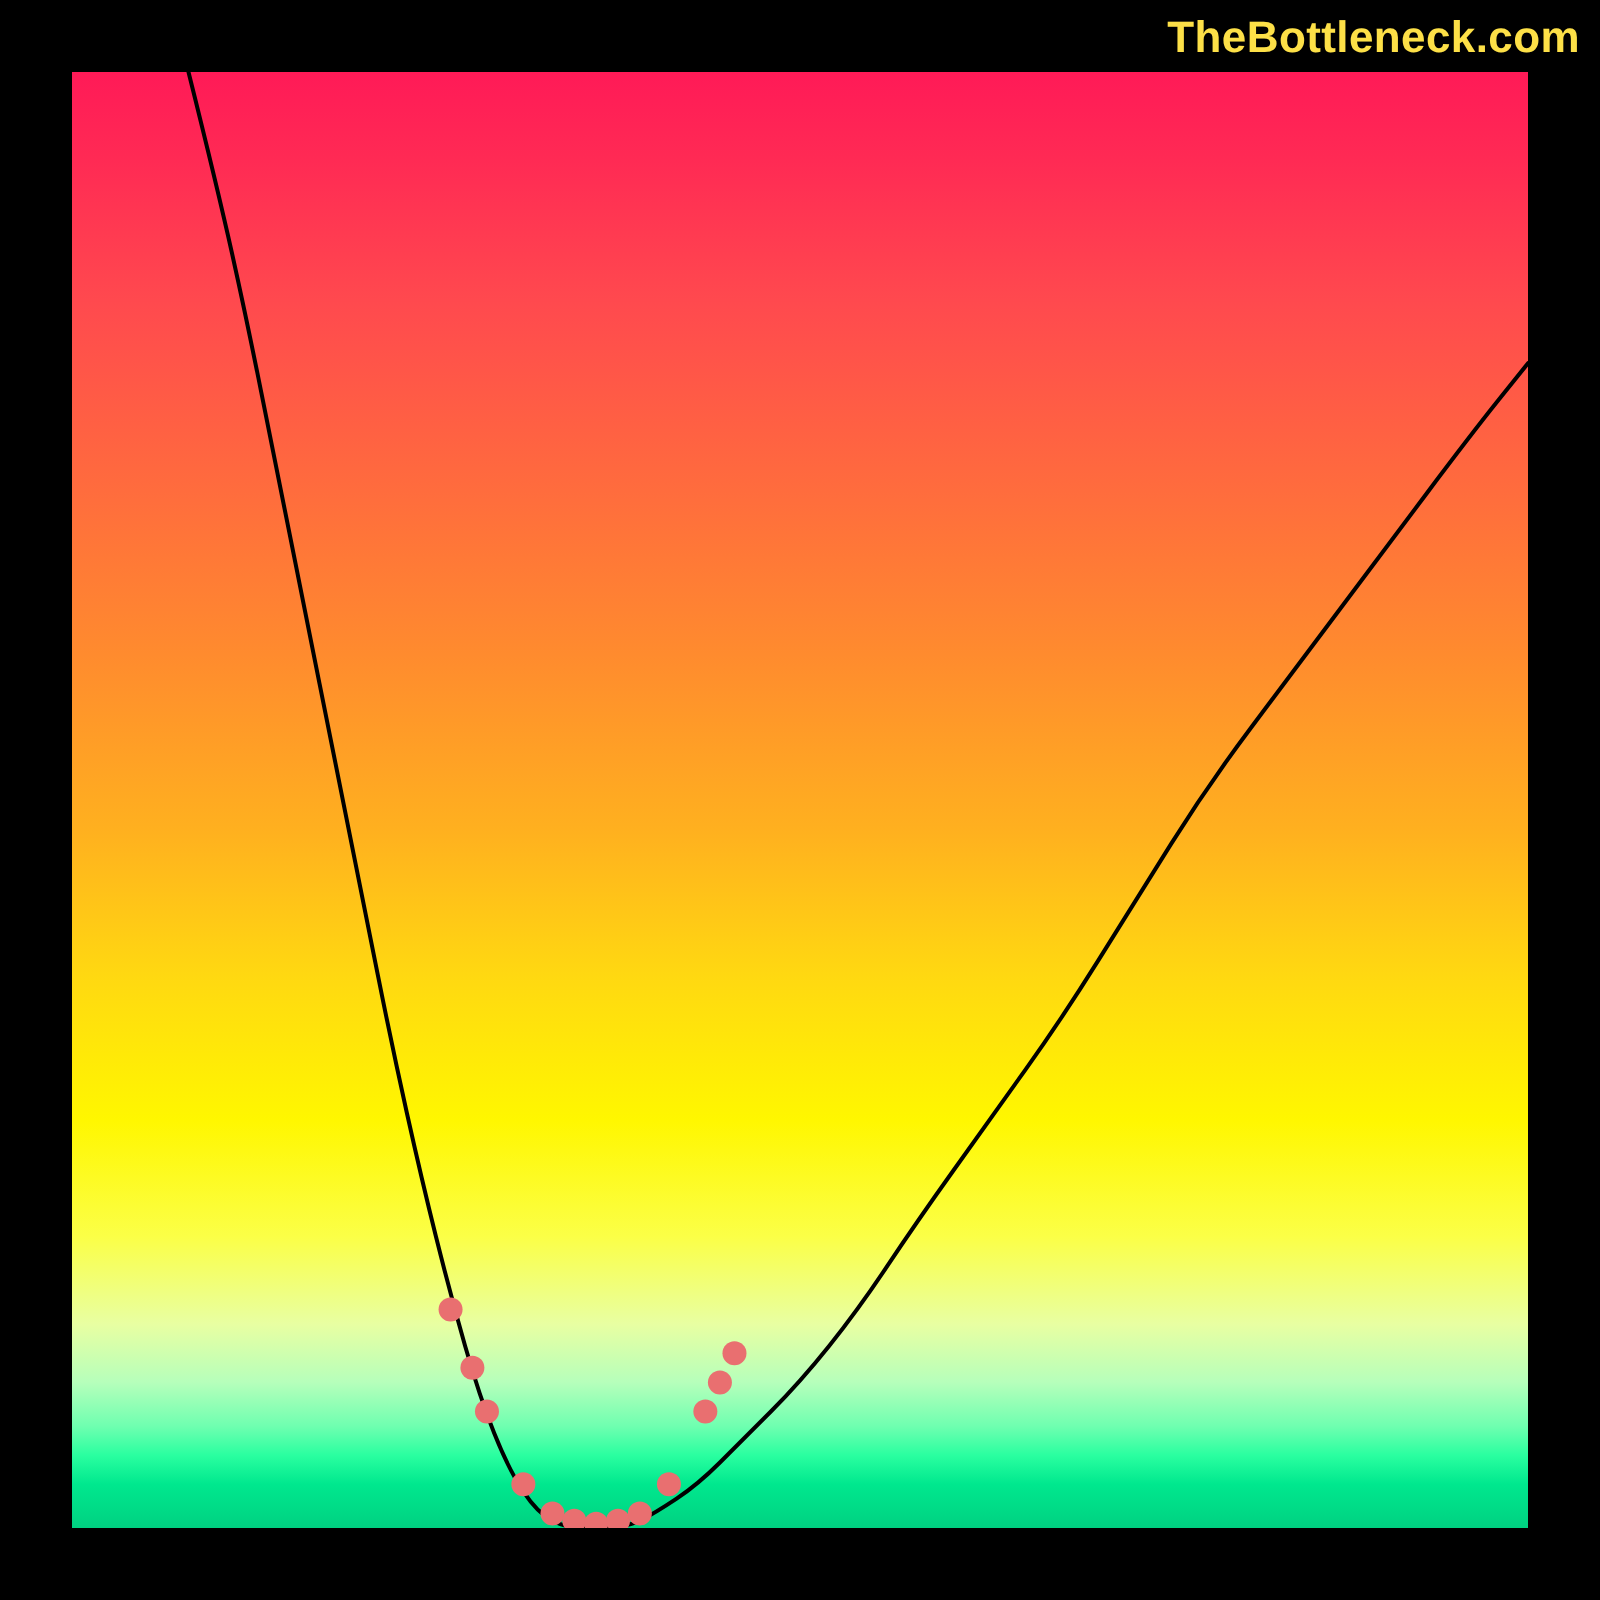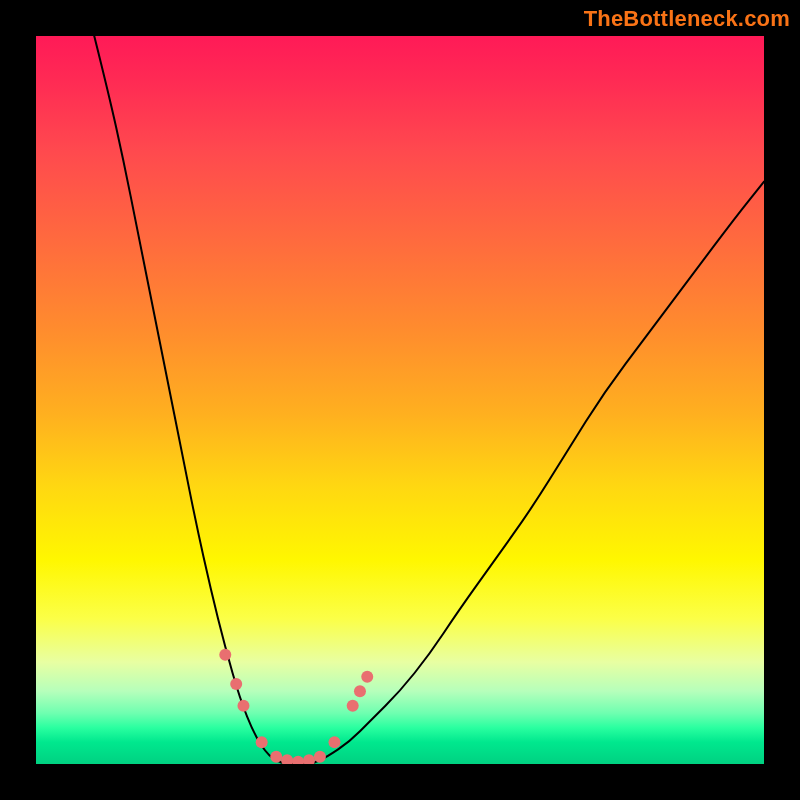--- a/index.html
+++ b/index.html
@@ -46,21 +46,21 @@
   .plot-area svg {
     position: absolute;
     left: 0; top: 0;
     width: 728px;
     height: 728px;
   }
   .watermark {
     position: absolute;
     top: 6px;
     right: 10px;
-    color: #f97316;
+    color: #fde047;
     font-size: 22px;
     font-weight: 600;
     letter-spacing: 0.2px;
     white-space: nowrap;
     user-select: none;
   }
 </style>
 </head>
 <body>
 

